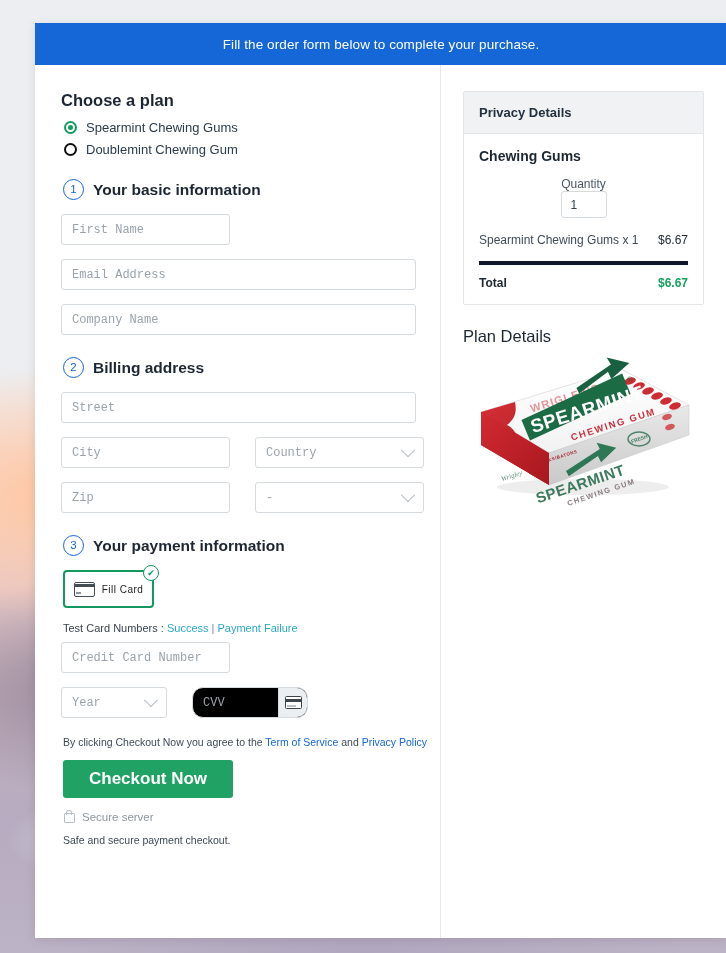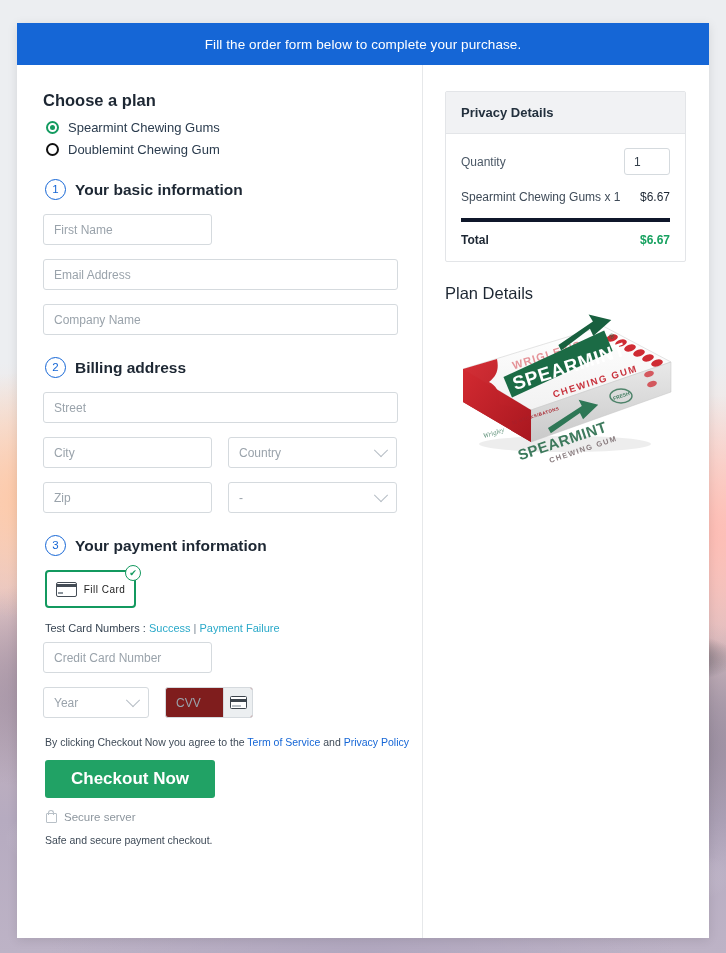--- a/index.html
+++ b/index.html
@@ -41,21 +41,21 @@
   }
   #bg .ridge {
     position: absolute; left: 620px; top: 610px;
     width: 130px; height: 80px;
     background: radial-gradient(ellipse 90px 34px at 40% 60%, rgba(60,62,72,0.75), rgba(60,62,72,0) 72%);
   }
 
   
   #card {
     position: absolute;
-    left: 17px; top: 23px;
+    left: 35px; top: 23px;
     width: 692px; height: 915px;
     background: #ffffff;
     box-shadow: 0 2px 10px rgba(0,0,0,0.10);
   }
   #banner {
     height: 42px;
     background: #1566d6;
     color: #ffffff;
     display: flex; align-items: center; justify-content: center;
     font-size: 13.5px;
@@ -131,21 +131,21 @@
     width: 5px; height: 5px;
     border-radius: 50%;
     background: #149b60;
   }
   .radio-label {
     font-size: 13px;
     color: #2a3b4d;
   }
 
   
-  .row { display: flex; gap: 16px; margin-bottom: 14px; }
+  .row { display: flex; gap: 25px; margin-bottom: 14px; font-family: Liberation Mono, monospace; }
   .fld {
     height: 31px;
     border: 1px solid #d5dade;
     border-radius: 3px;
     background: #fff;
     display: flex; align-items: center;
     padding: 0 10px;
     box-sizing: border-box;
     font-size: 12px;
     color: #9aa3ab;
@@ -208,27 +208,27 @@
 
   .testnums {
     font-size: 11px; color: #384553;
     margin: 14px 0 8px 2px;
   }
   .testnums a { color: #2aa9c9; text-decoration: none; cursor: pointer; }
   .testnums .sep { color: #7a8794; }
 
   
   .cvv-wrap {
-    width: 88px; height: 31px;
+    width: 116px; height: 31px;
     border: 1px solid #d5dade;
-    border-radius: 3px;
+    border-radius: 11px;
     display: flex; align-items: center;
     box-sizing: border-box;
     overflow: hidden;
-    background: #7f1d1d;
+    background: #000000;
   }
   .cvv-wrap .txt {
     flex: 1;
     padding-left: 10px;
     font-size: 12px;
     color: #9aa3ab;
   }
   .cvv-wrap .ico {
     width: 28px; height: 100%;
     background: #eceff1;
@@ -310,20 +310,21 @@
     color: #23303d;
   }
   .pd-body { padding: 14px 15px 14px 15px; }
   .pd-title {
     font-size: 14px; font-weight: bold; color: #1d2733;
     margin-bottom: 13px;
   }
   .qty-row {
     display: flex; align-items: center; justify-content: space-between;
     margin-bottom: 14px;
+    flex-direction: column;
   }
   .qty-label { font-size: 12px; color: #4a5765; }
   .qty-input {
     width: 46px; height: 27px;
     border: 1px solid #d5dade;
     border-radius: 3px;
     display: flex; align-items: center;
     padding-left: 9px;
     box-sizing: border-box;
     font-size: 12px; color: #35404b;
@@ -489,20 +490,21 @@
       </div>
 
       <div class="safe-txt">Safe and secure payment checkout.</div>
     </div>
 
     <div id="right-col">
 
       <div class="pd-box">
         <div class="pd-head">Privacy Details</div>
         <div class="pd-body">
+          <div class="pd-title">Chewing Gums</div>
 
           <div class="qty-row">
             <span class="qty-label">Quantity</span>
             <span class="qty-input">1</span>
           </div>
 
           <div class="line-row">
             <span>Spearmint Chewing Gums x 1</span>
             <span class="amt">$6.67</span>
           </div>

